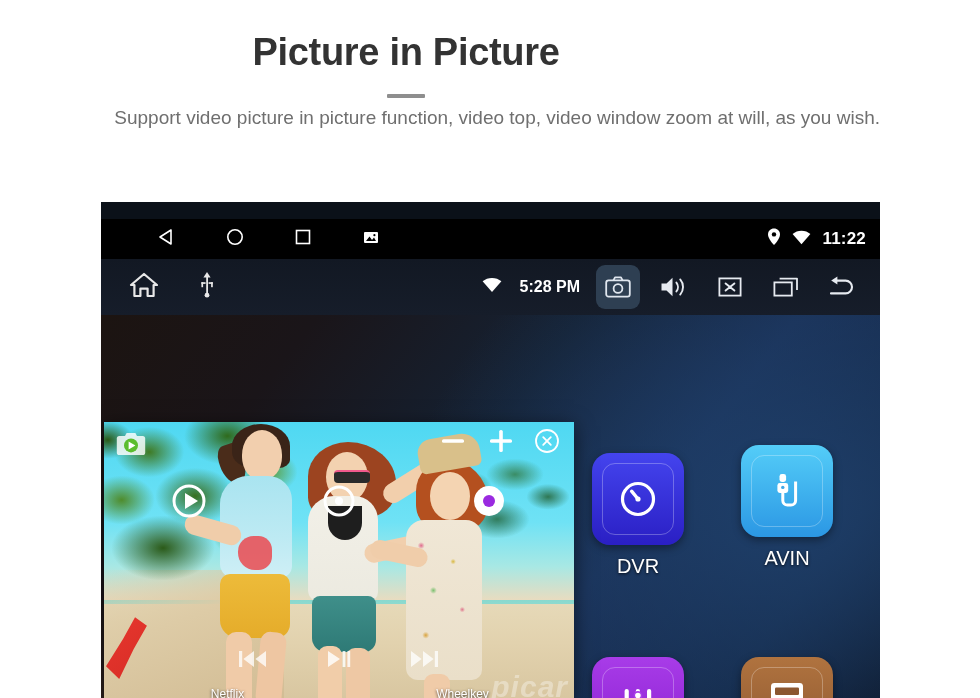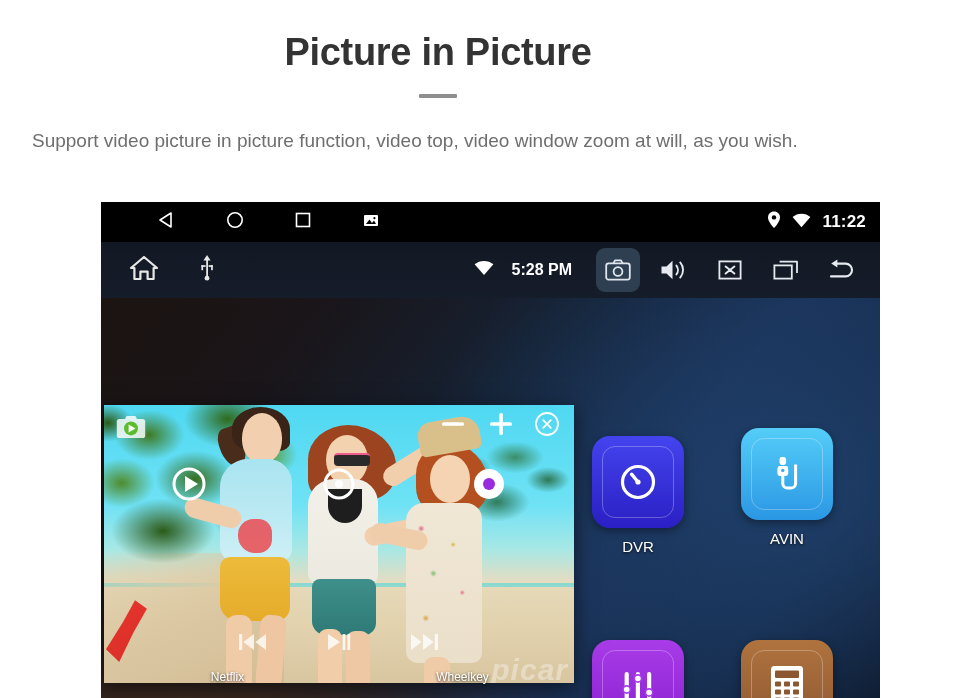--- a/index.html
+++ b/index.html
@@ -10,21 +10,20 @@
     width: 980px;
     height: 698px;
     background: #ffffff;
     font-family: "Liberation Sans", sans-serif;
     overflow: hidden;
   }
   .page {
     position: relative;
     width: 812px;
     height: 698px;
-    padding-left: 32px;
   }
 
   
   .header {
     text-align: center;
     padding-top: 32px;
   }
   .page-title {
     font-size: 38px;
     font-weight: bold;
@@ -38,42 +37,43 @@
     height: 4px;
     background: #8e8e8e;
     margin: 20px auto 0 auto;
     border-radius: 1px;
   }
   .page-subtitle {
     font-size: 19px;
     color: #6f6f6f;
     line-height: 1.5;
     width: 880px;
-    margin: 29px auto 0 auto;
-    text-align: left;
+    margin: 6px auto 0 auto;
+    text-align: right;
   }
 
   
   .device {
     position: absolute;
     left: 101px;
     top: 202px;
     width: 779px;
     height: 496px;
     overflow: hidden;
     background: #0b1119;
   }
 
   
   .status-bar {
     position: relative;
     height: 40px;
     background: #000000;
     display: flex;
     align-items: center;
+    margin-top: 17px;
   }
   .sb-nav {
     display: flex;
     align-items: center;
     gap: 48px;
     margin-left: 56px;
   }
   .sb-right {
     position: absolute;
     right: 14px;
@@ -110,21 +110,21 @@
     top: 0;
     height: 56px;
     display: flex;
     align-items: center;
     gap: 12px;
   }
   .tb-clock {
     color: #ffffff;
     font-size: 16px;
     font-weight: bold;
-    margin-right: 12px;
+    margin-right: 4px;
     margin-left: 6px;
   }
   .tb-btn {
     width: 44px;
     height: 44px;
     display: flex;
     align-items: center;
     justify-content: center;
     border-radius: 9px;
   }
@@ -176,21 +176,21 @@
     content: "";
     position: absolute;
     inset: 10px;
     border-radius: 13px;
     border: 1.5px solid rgba(255,255,255,0.28);
     pointer-events: none;
   }
   .app-label {
     margin-top: 10px;
     color: #ffffff;
-    font-size: 15px;
+    font-size: 20px;
     text-shadow: 0 1px 3px rgba(0,0,0,0.8);
     white-space: nowrap;
   }
   .app-glyph {
     position: relative;
     z-index: 2;
     display: flex;
     align-items: center;
     justify-content: center;
   }

